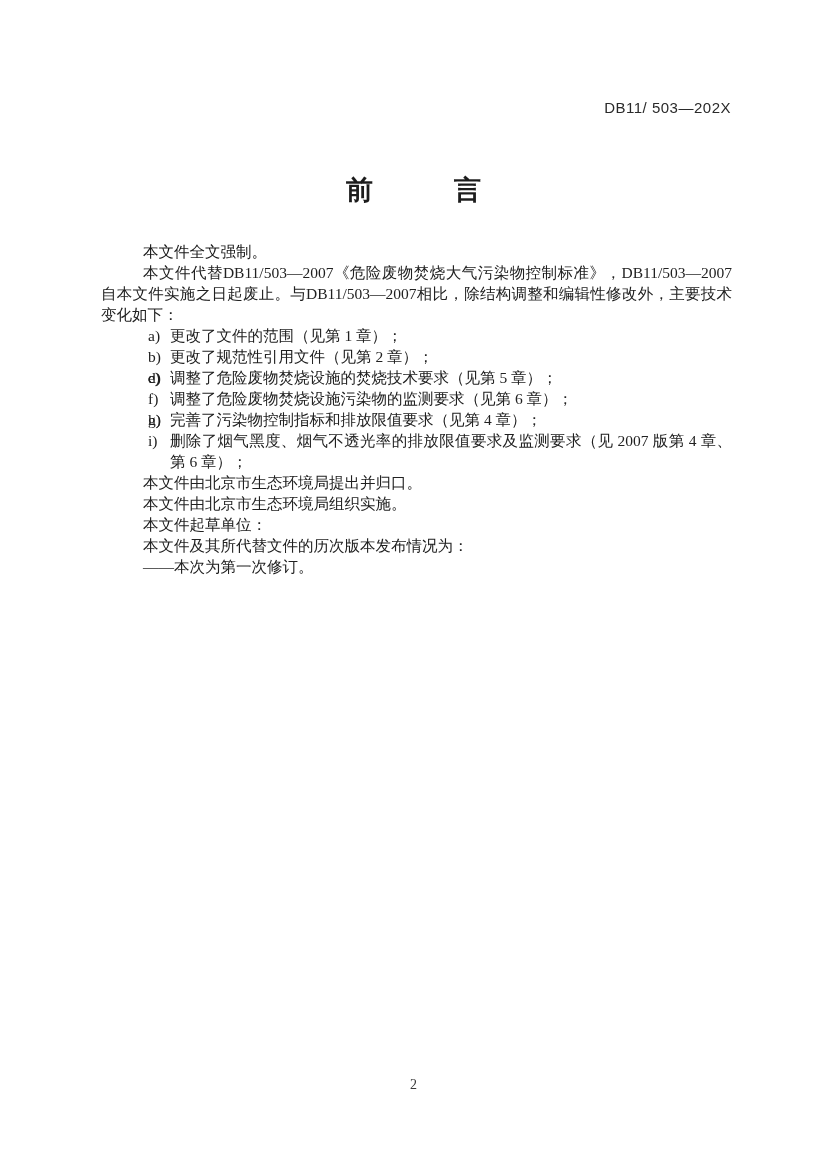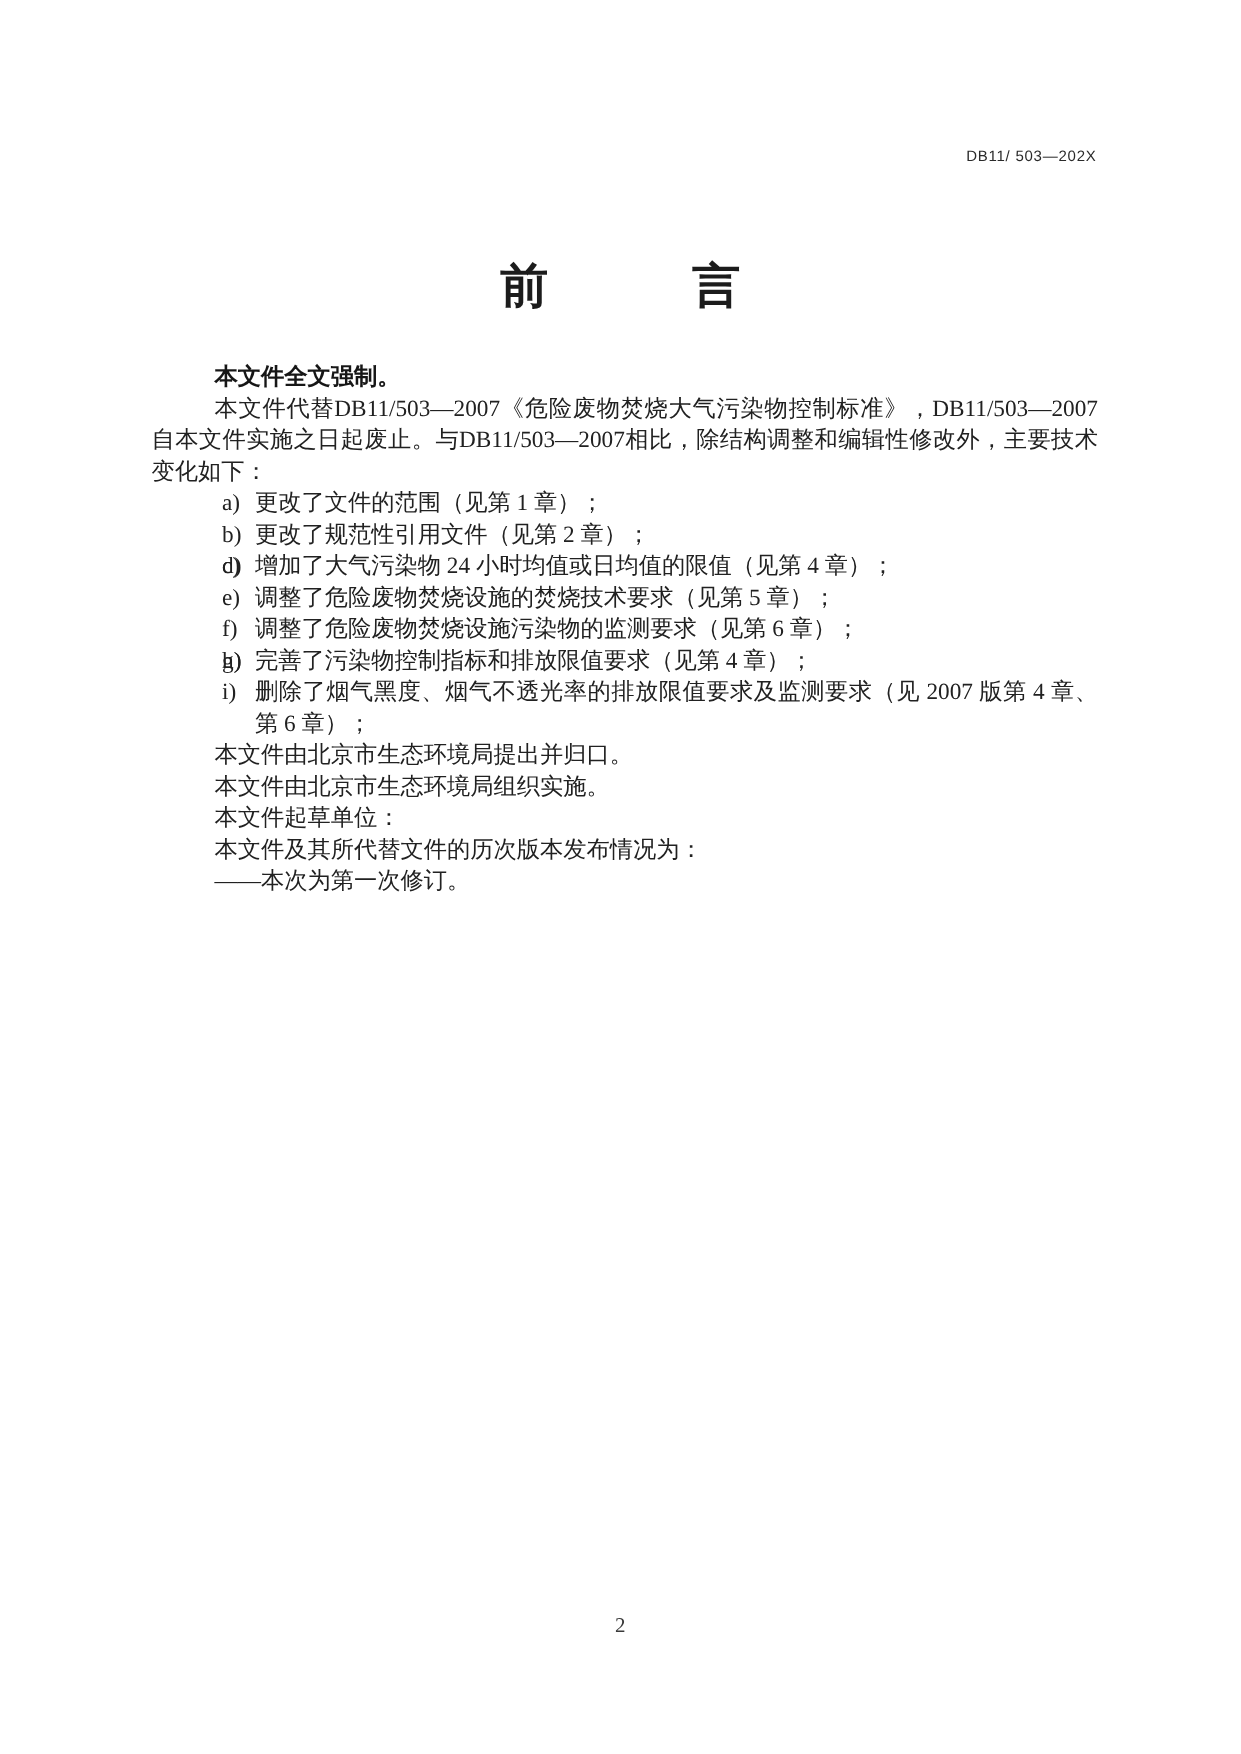--- a/index.html
+++ b/index.html
@@ -14,54 +14,54 @@
     background: #ffffff;
     font-family: "Liberation Serif", "DejaVu Serif", serif;
     color: #212121;
     overflow: hidden;
   }
   .doc-number {
     position: absolute;
     top: 99px;
     right: 96px;
     font-family: "Liberation Sans", "DejaVu Sans", sans-serif;
-    font-size: 10px;
+    font-size: 15px;
     letter-spacing: 0.5px;
     color: #2a2a2a;
     white-space: nowrap;
   }
   .title {
     position: absolute;
     top: 177px;
     left: 0;
     width: 100%;
     margin: 0;
     text-align: center;
     font-family: "Liberation Sans", "DejaVu Sans", sans-serif;
     font-weight: bold;
-    font-size: 32px;
+    font-size: 27px;
     line-height: 27px;
     color: #1c1c1c;
   }
   .body-text {
     position: absolute;
     top: 241px;
     left: 101px;
     width: 631px;
     font-size: 15.5px;
     line-height: 21px;
     text-align: justify;
   }
   .body-text p {
     margin: 0;
     text-indent: 42px;
   }
   .strong-line {
     font-family: "Liberation Sans", "DejaVu Sans", sans-serif;
-    font-weight: bold;
+    font-weight: normal;
     color: #161616;
   }
   .changes-list {
     margin: 0;
   }
   .change {
     position: relative;
     padding-left: 69px;
     text-indent: 0;
   }
@@ -104,21 +104,20 @@
       </div>
       <div class="change">
         <span class="marker">b)</span>
         <span>更改了规范性引用文件（见第 2 章）；</span>
       </div>
       <div class="change">
         <span class="marker">c)</span>
       </div>
       <div class="change">
         <span class="marker">d)</span>
-        <span>增加了大气污染物 24 小时均值或日均值的限值（见第 4 章）；</span>
       </div>
       <div class="change">
         <span class="marker">e)</span>
         <span>调整了危险废物焚烧设施的焚烧技术要求（见第 5 章）；</span>
       </div>
       <div class="change">
         <span class="marker">f)</span>
         <span>调整了危险废物焚烧设施污染物的监测要求（见第 6 章）；</span>
       </div>
       <div class="change">

